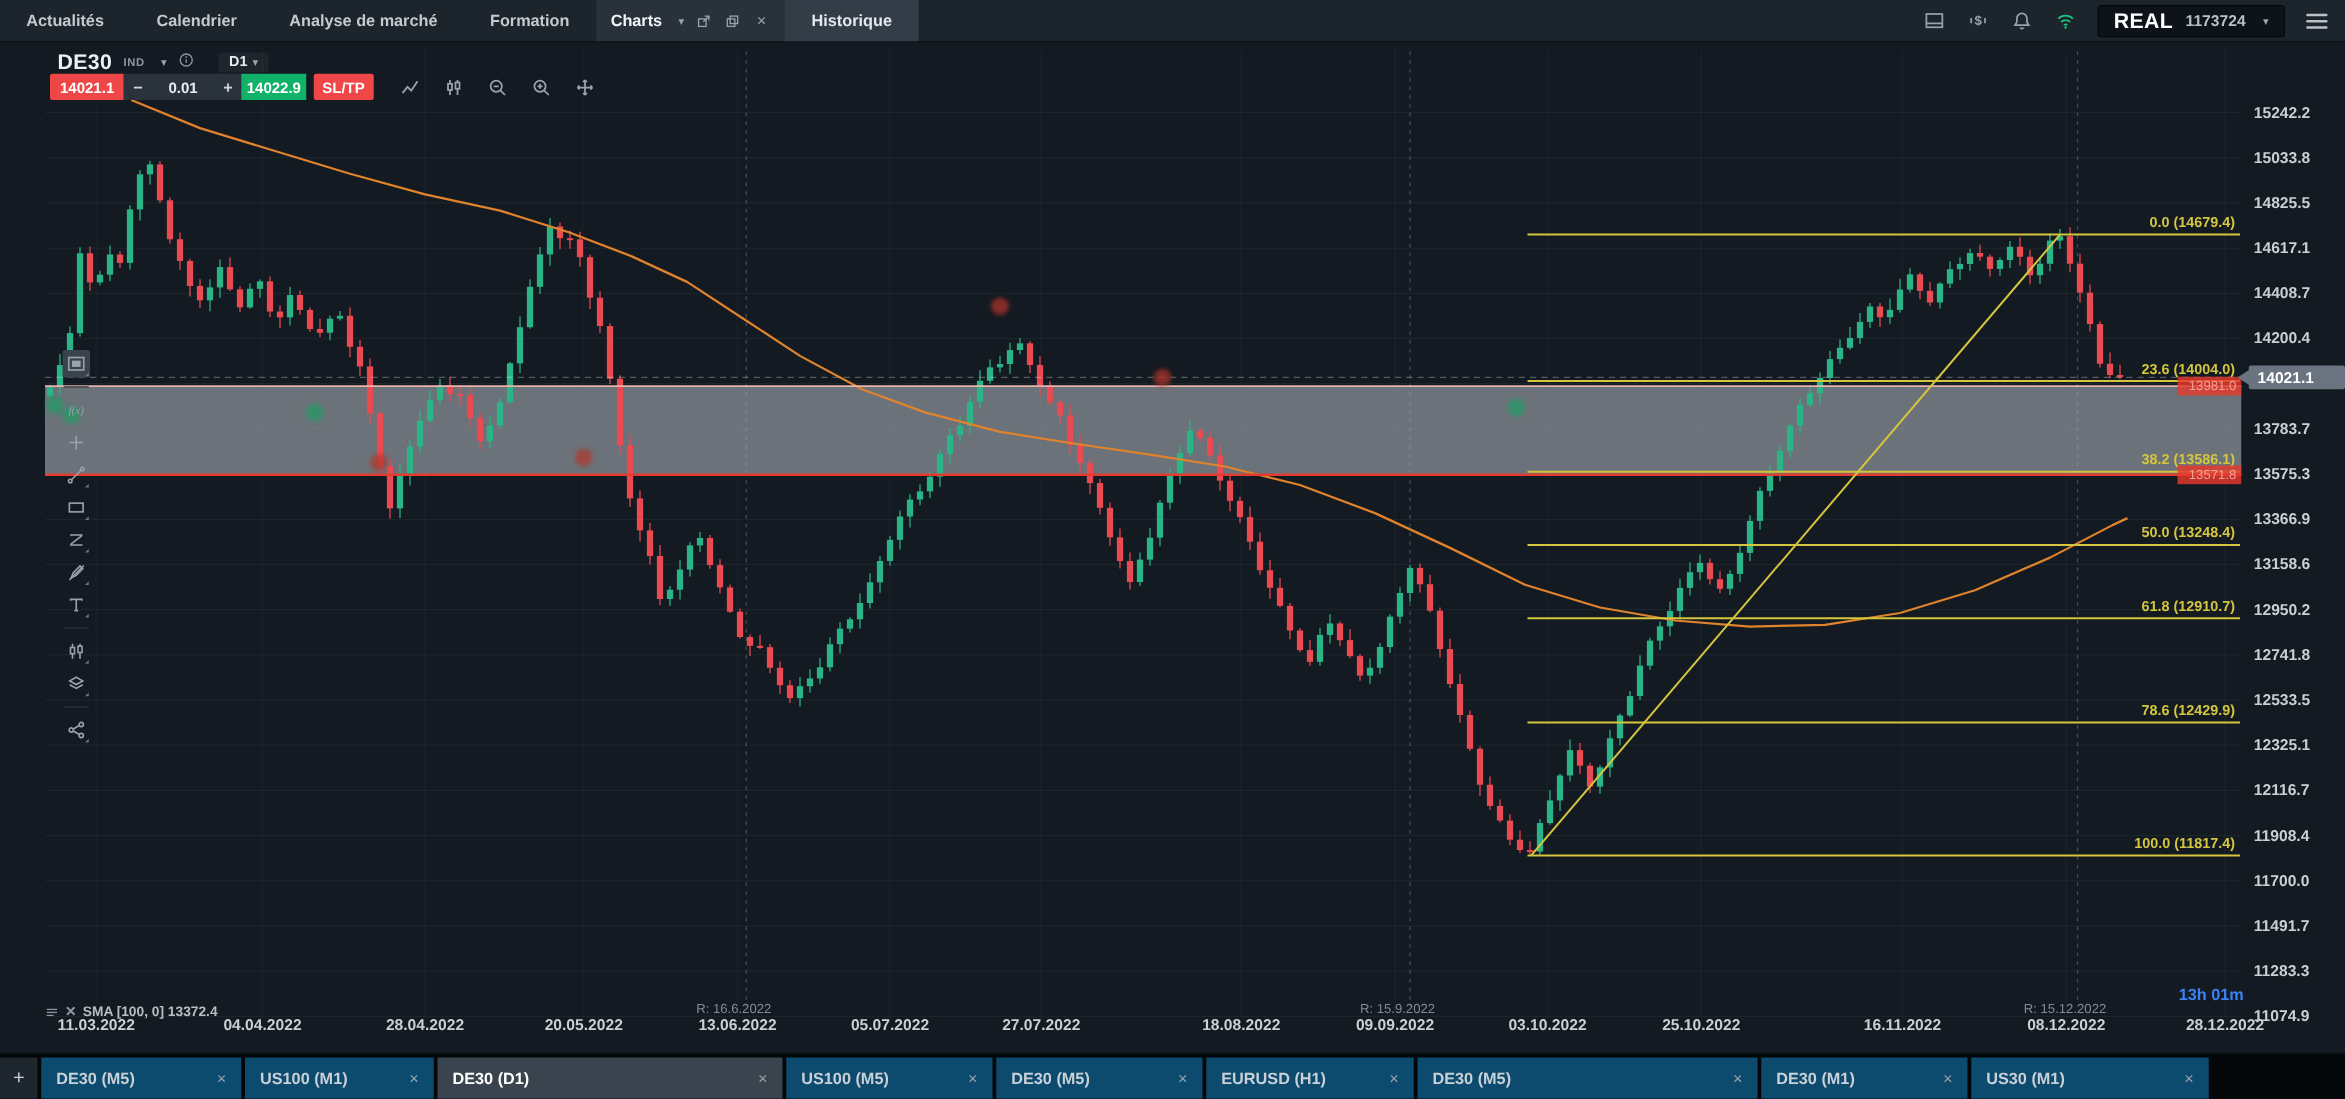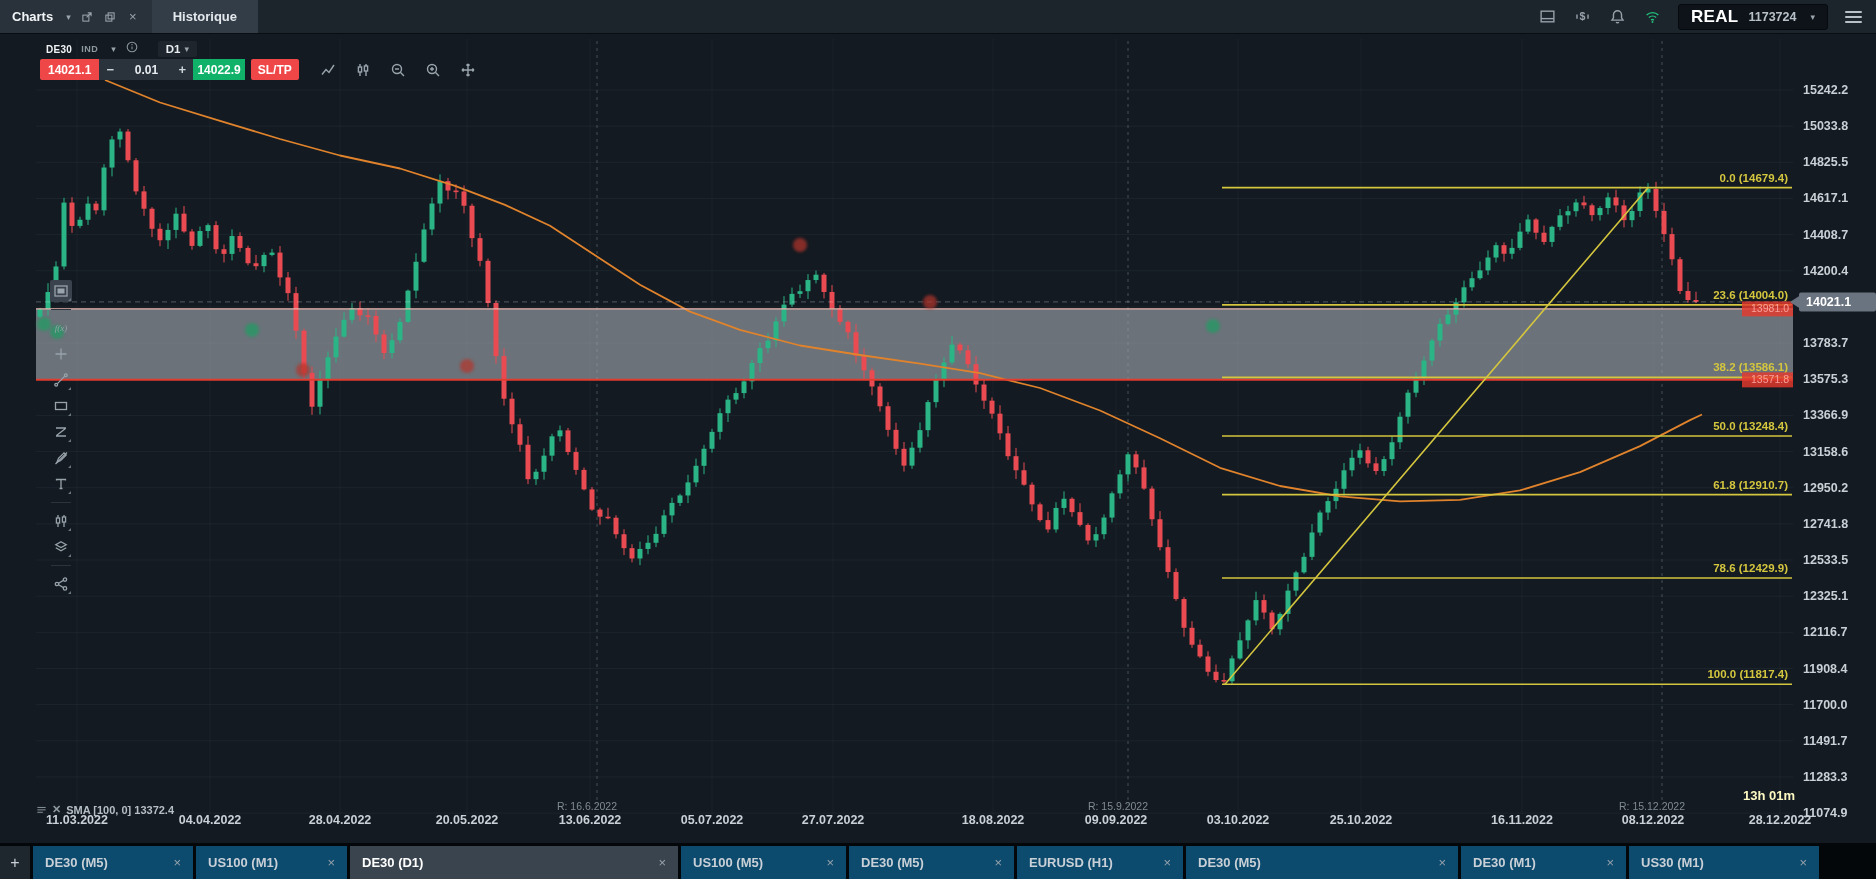--- a/index.html
+++ b/index.html
@@ -27,21 +27,21 @@
   .acct-num{color:#b9c1c8;font-size:12.5px;font-weight:600;}
   .burger{display:flex;flex-direction:column;gap:3px;}
   .burger span{display:block;width:17px;height:2px;background:#b9c1c8;border-radius:1px;}
 
   
   .chart-panel{position:absolute;top:33px;left:0;width:1876px;height:810px;background:#131a21;}
   #chart-svg{position:absolute;left:0;top:0;}
 
   
   .sym-row{position:absolute;left:46px;top:7px;display:flex;align-items:center;gap:9px;z-index:10;}
-  .sym-name{color:#eef2f5;font-size:10px;font-weight:800;letter-spacing:.3px;}
+  .sym-name{color:#eef2f5;font-size:17px;font-weight:800;letter-spacing:.3px;}
   .sym-type{color:#8d979f;font-size:9px;font-weight:700;letter-spacing:.5px;}
   .info-ic svg{width:14px;height:14px;stroke:#8d979f;fill:none;stroke-width:1.2;}
   .tf-box{display:flex;align-items:center;background:rgba(255,255,255,.05);border-radius:2px;
           padding:2px 8px;margin-left:10px;}
   .tf-label{color:#e8edf1;font-size:11.5px;font-weight:800;}
 
   .trade-row{position:absolute;left:40px;top:26px;display:flex;align-items:center;height:21px;z-index:10;}
   .t-btn{height:21px;display:flex;align-items:center;justify-content:center;font-size:12px;
          font-weight:800;color:#fff;cursor:pointer;}
   .btn-sell{background:#ef4747;border-radius:2px 0 0 2px;padding:0 8px;}
@@ -64,36 +64,42 @@
   .tool::after{content:"";position:absolute;right:1px;bottom:1px;border-left:3px solid transparent;
                border-bottom:3px solid #6b757e;}
   .tool-divider{width:20px;height:1px;background:#2b343d;margin:5px 0;}
 
   
   .ind-legend{position:absolute;left:36px;top:770px;display:flex;align-items:center;gap:5px;z-index:10;}
   .ind-legend svg{width:11px;height:11px;stroke:#8d979f;fill:none;stroke-width:1.4;}
   .ind-x{color:#8d979f;font-size:11px;font-weight:700;}
   .ind-text{color:#b6bec5;font-size:11px;font-weight:700;}
 
-  .countdown{position:absolute;right:81px;top:755px;font-size:13px;font-weight:700;color:#fef9c3;z-index:10;}
+  .countdown{position:absolute;right:81px;top:755px;font-size:13px;font-weight:700;color:#3b82f6;z-index:10;}
 
   
   .tabbar{position:absolute;bottom:0;left:0;width:1876px;height:36px;background:#04070a;
           display:flex;align-items:flex-end;gap:3px;z-index:30;}
   .add-tab{width:30px;height:33px;background:#1f272e;color:#c9d0d7;display:flex;align-items:center;
            justify-content:center;font-size:16px;font-weight:400;cursor:pointer;}
   .tab{height:33px;background:#0c4a6e;color:#c9d0d7;font-size:13px;font-weight:600;display:flex;
        align-items:center;justify-content:space-between;padding:0 12px;box-sizing:border-box;cursor:pointer;}
   .tab .tab-x{color:#98a2ab;font-size:13px;font-weight:400;margin-left:10px;cursor:pointer;}
   .tab.active{background:#3a444e;color:#ffffff;font-weight:800;}
 </style>
 </head>
 <body>
 
 <div class="topbar">
+  <div id="nav-items" style="display: flex;">
+      <div class="nav-item">Actualités</div>
+      <div class="nav-item">Calendrier</div>
+      <div class="nav-item">Analyse de marché</div>
+      <div class="nav-item">Formation</div>
+    </div>
   <div class="charts-group">
     <span class="charts-label">Charts</span>
     <span class="caret">▾</span>
     <span class="mini-ic">
       <svg viewBox="0 0 16 16">
           <rect x="2.5" y="5.5" width="8" height="8"></rect>
           <path d="M9 2.5h4.5V7M13.5 2.5L7.5 8.5"></path>
         </svg>
     </span>
     <span class="mini-ic">
@@ -847,21 +853,21 @@
 <div class="tabbar" id="tabbar">
   <div class="add-tab">+</div>
 <div class="tab" style="width: 160px;">
       <span>DE30 (M5)</span>
       <span class="tab-x">×</span>
     </div>
     <div class="tab" style="width: 151px;">
       <span>US100 (M1)</span>
       <span class="tab-x">×</span>
     </div>
-    <div class="tab active" style="width: 328px;">
+    <div class="tab active" style="width: 276px;">
       <span>DE30 (D1)</span>
       <span class="tab-x">×</span>
     </div>
     <div class="tab" style="width: 165px;">
       <span>US100 (M5)</span>
       <span class="tab-x">×</span>
     </div>
     <div class="tab" style="width: 165px;">
       <span>DE30 (M5)</span>
       <span class="tab-x">×</span>

